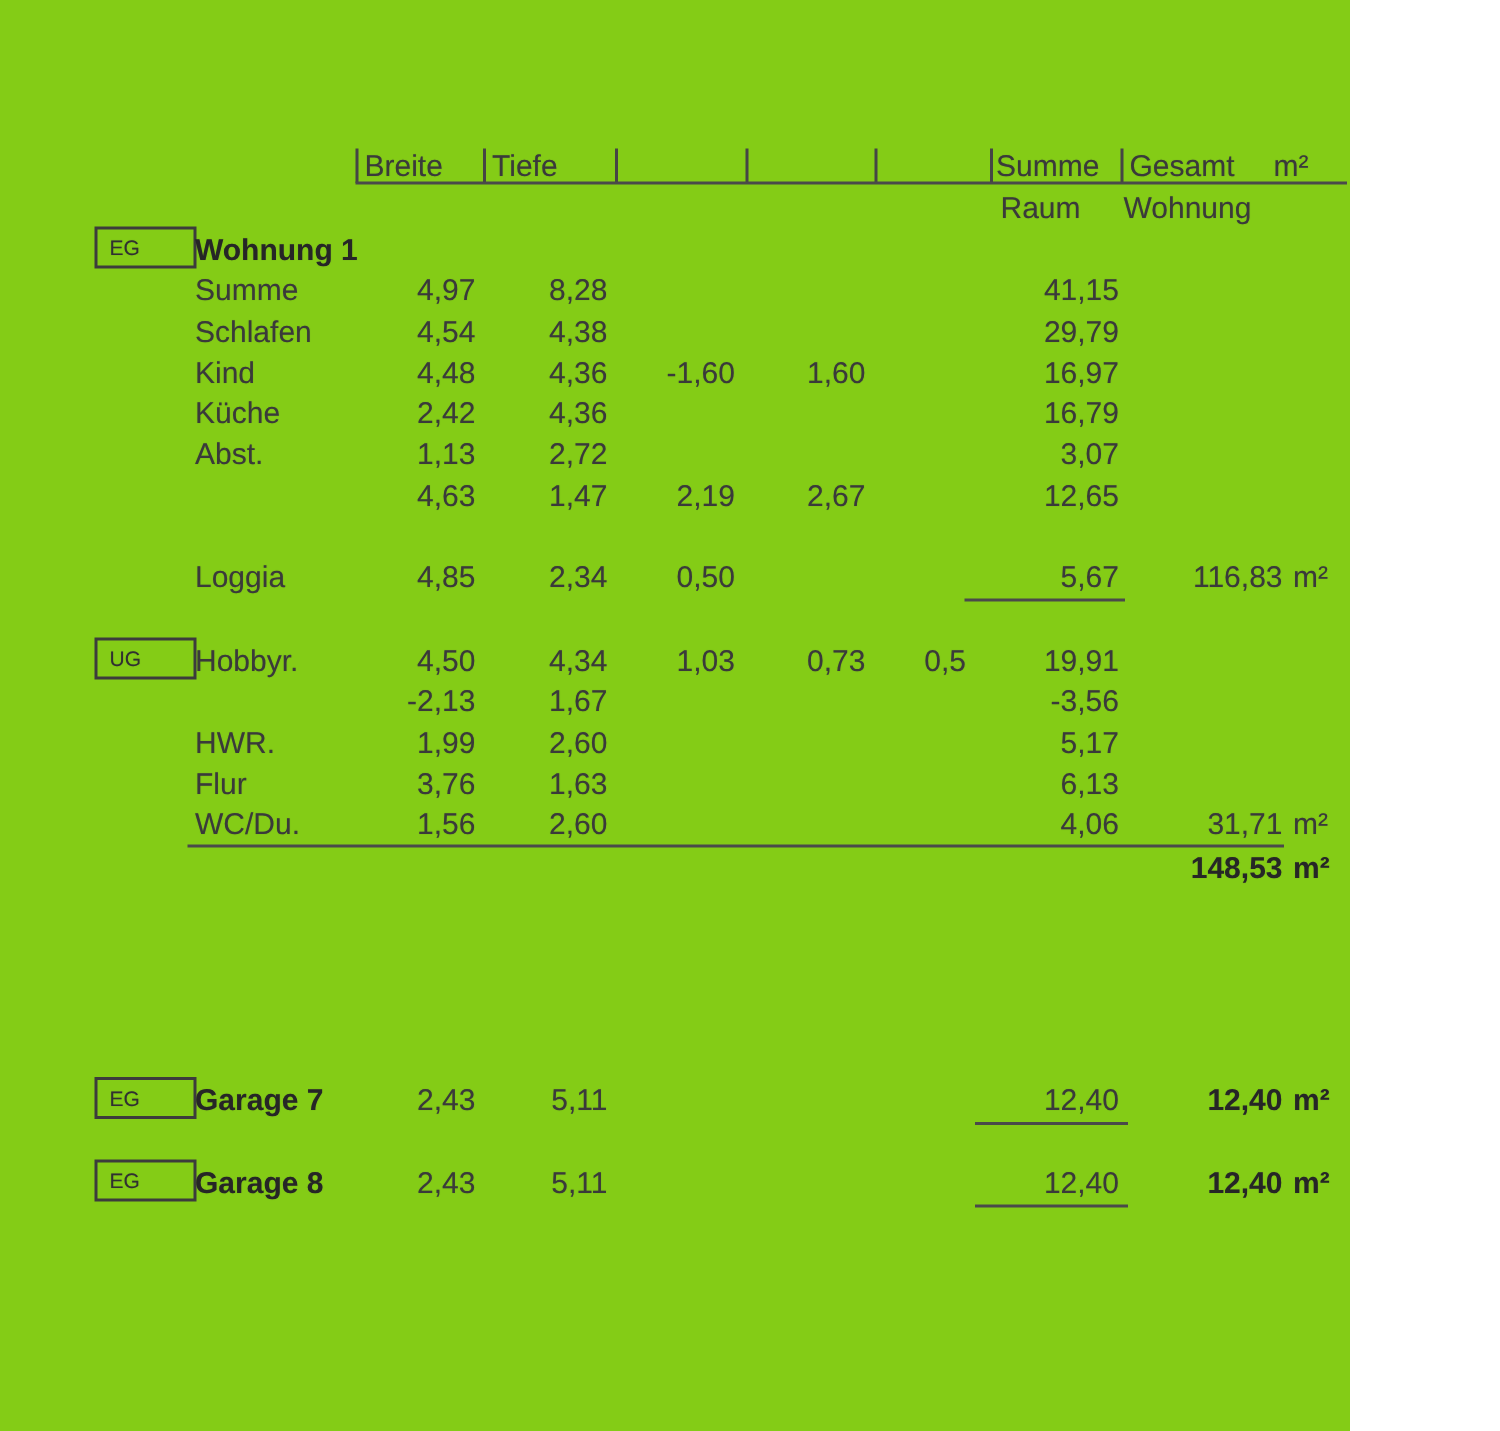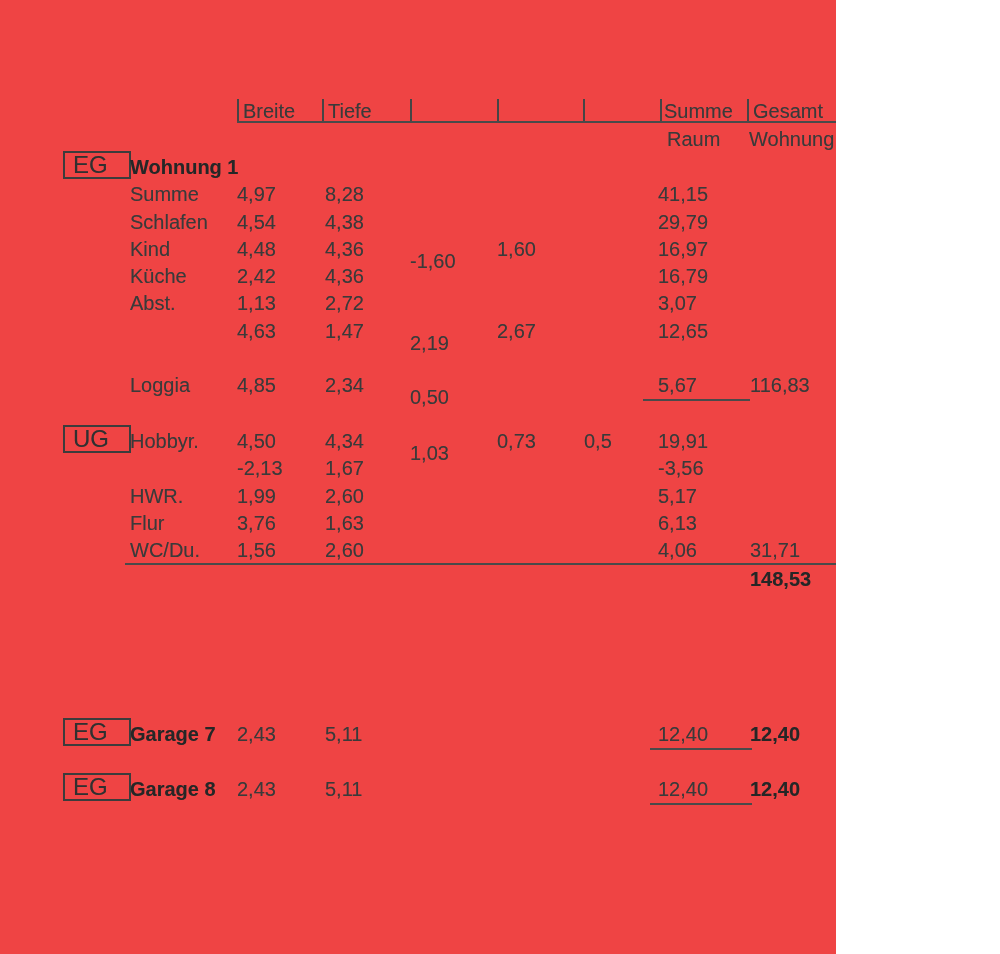--- a/index.html
+++ b/index.html
@@ -1,39 +1,39 @@
 <!DOCTYPE html>
 <html><head>
 <meta charset="utf-8">
 <style>
   html,body{margin:0;padding:0;background:#fff;}
   .page{
-    position:relative;width:836px;height:954px;background:#ef4444;overflow:hidden;
+    position:relative;width:900px;height:954px;background:#84cc16;overflow:hidden;
     font-family:"Liberation Sans","DejaVu Sans",sans-serif;color:#3a3a3a;
     text-shadow:0 0 .6px rgba(70,70,70,.45);
   }
   .row{position:absolute;left:0;width:1000px;height:24px;line-height:24px;font-size:20px;}
   .cell{position:absolute;top:0;white-space:nowrap;}
-  .num{text-align:left;}
+  .num{text-align:right;}
   .c-label{left:130px;width:160px;text-align:left;}
   .c-b{left:237px;width:80px;}
   .c-t{left:325px;width:80px;}
-  .c-3{left:410px;width:80px;margin-top:12px;}
+  .c-3{left:410px;width:80px;}
   .c-4{left:497px;width:80px;}
   .c-5{left:584px;width:60px;}
   .c-s{left:658px;width:88px;}
   .c-g{left:750px;width:105px;}
   .c-u{left:862px;width:36px;text-align:left;}
   .bold{font-weight:bold;color:#262626;}
   .hdr-label{position:absolute;height:24px;line-height:24px;font-size:20px;white-space:nowrap;}
   .tick{position:absolute;top:99px;width:2px;height:23px;background:#454545;}
   .rule{position:absolute;height:2px;background:#4a4a4a;}
   .tagbox{
     position:absolute;left:63px;width:56px;height:24px;border:2px solid #3c3c3c;
-    font-size:24px;line-height:24px;padding-left:8px;color:#303030;
+    font-size:14px;line-height:24px;padding-left:8px;color:#303030;
   }
   .speck{position:absolute;left:946px;top:476px;width:5px;height:6px;background:#dcdcdc;border-radius:50%;filter:blur(1px);}
 </style>
 </head>
 <body>
 
 <div class="page">
 
   <div class="tick" style="left:237px"></div>
   <div class="tick" style="left:322px"></div>

